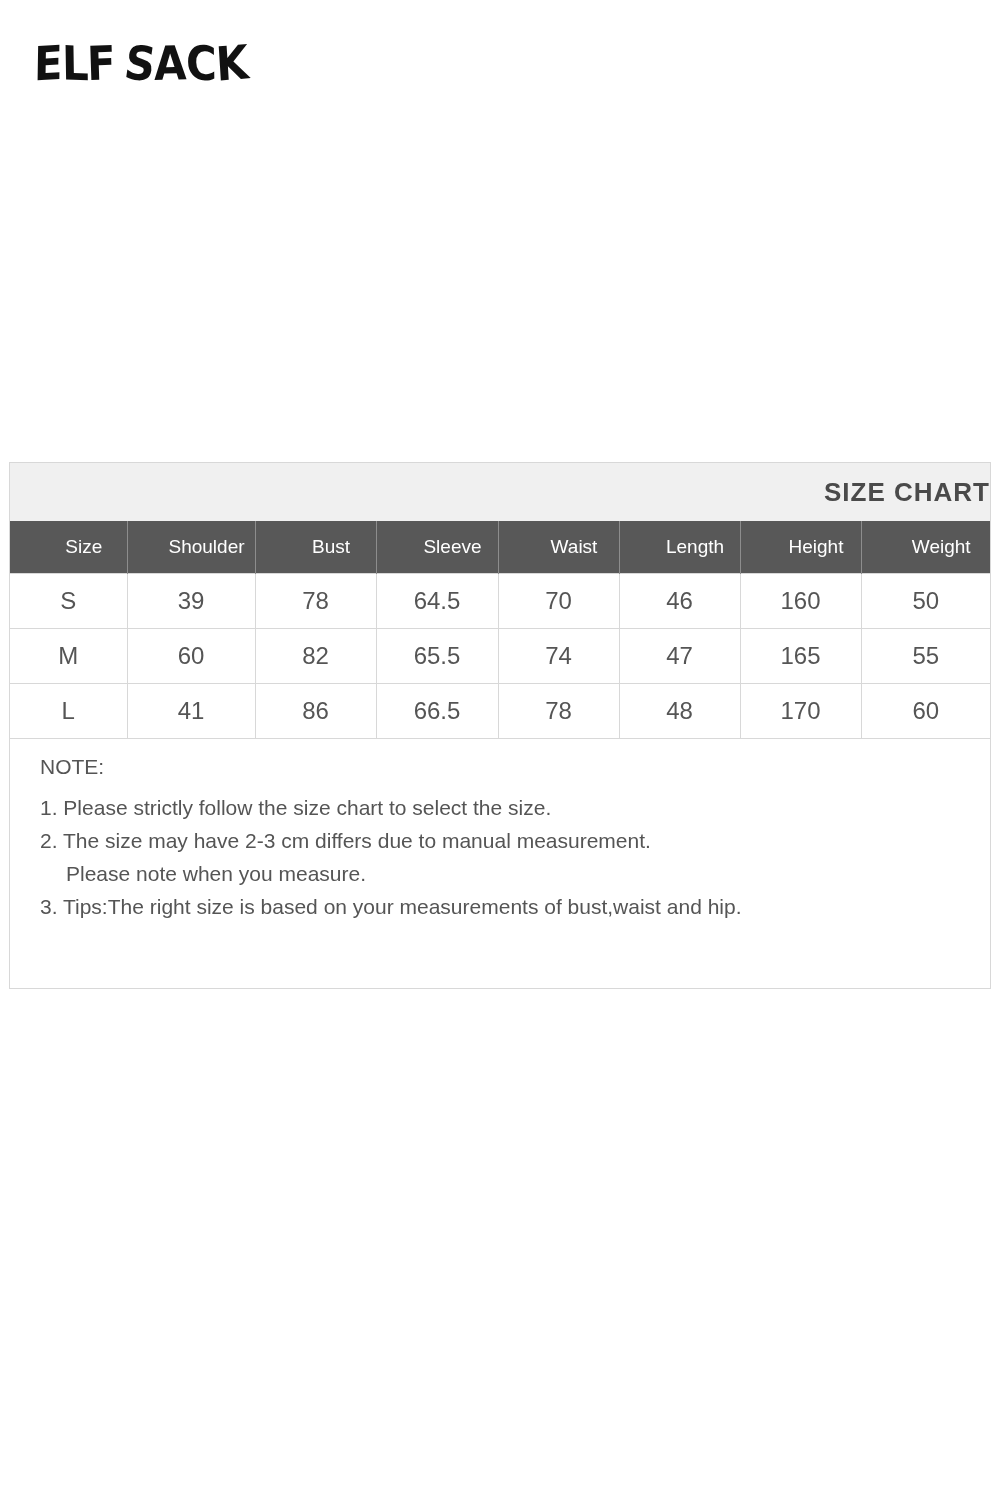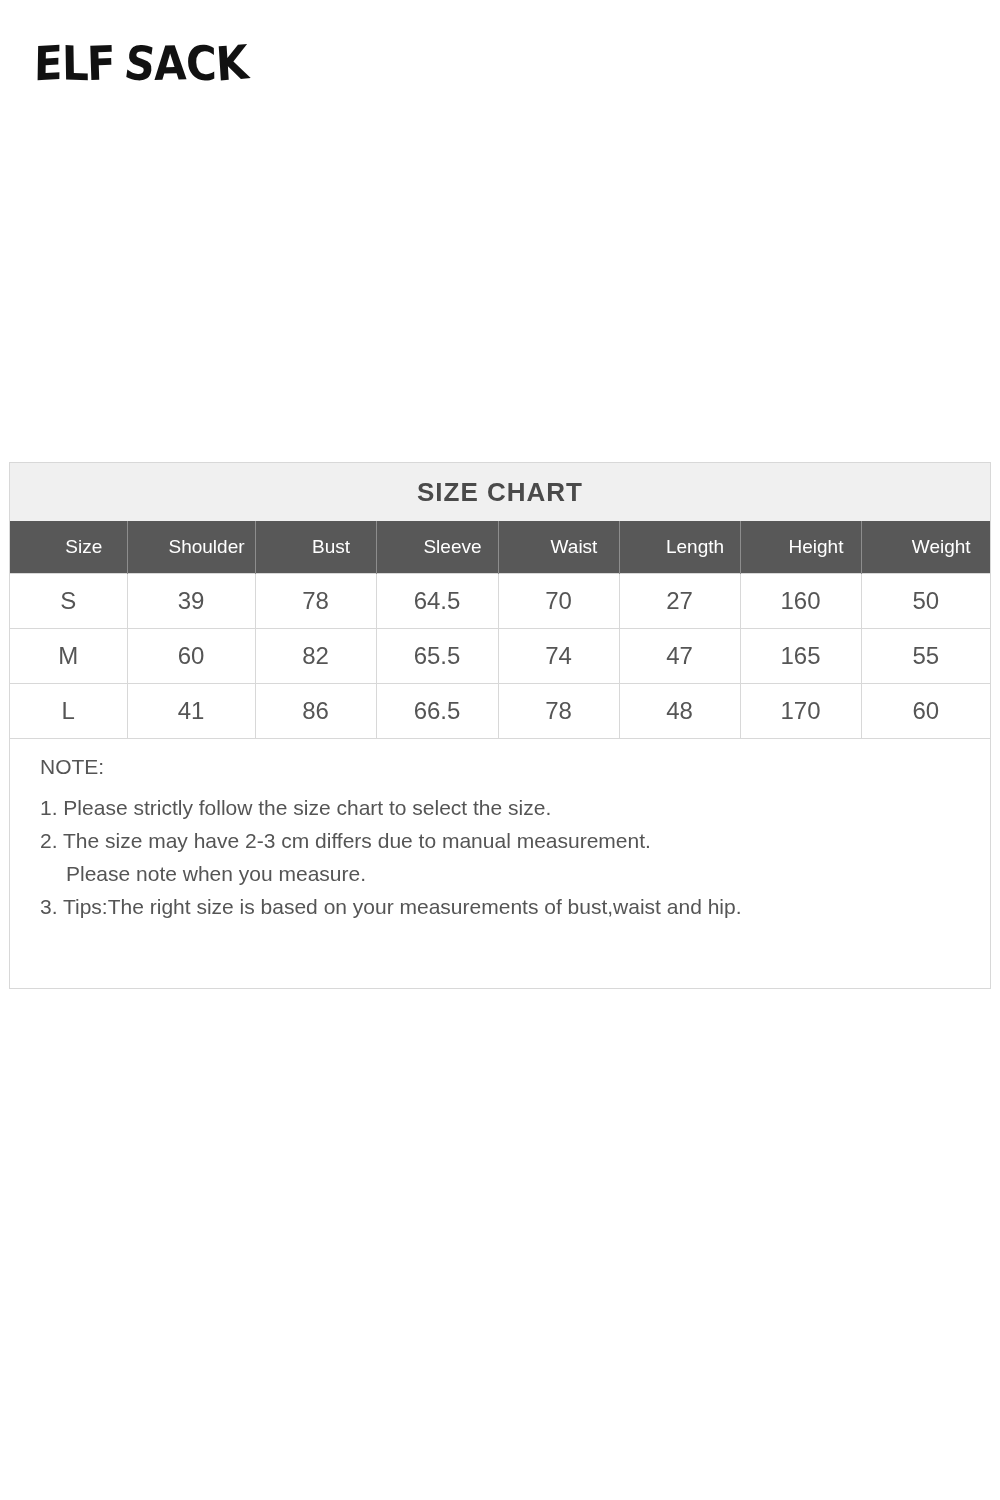--- a/index.html
+++ b/index.html
@@ -47,21 +47,21 @@
     width: 982px;
     border: 1px solid #d8d8d8;
     box-sizing: border-box;
     background: #ffffff;
   }
 
   .chart-title {
     background: #f0f0f0;
     height: 58px;
     line-height: 58px;
-    text-align: center;
+    text-align: right;
     font-size: 26px;
     font-weight: 700;
     letter-spacing: 1px;
     color: #4a4a4a;
   }
 
   table.size-table {
     width: 100%;
     border-collapse: collapse;
     table-layout: fixed;
@@ -158,21 +158,21 @@
         <th>Weight</th>
       </tr>
     </thead>
     <tbody>
       <tr>
         <td>S</td>
         <td>39</td>
         <td>78</td>
         <td>64.5</td>
         <td>70</td>
-        <td>27</td>
+        <td>46</td>
         <td>160</td>
         <td>50</td>
       </tr>
       <tr>
         <td>M</td>
         <td>60</td>
         <td>82</td>
         <td>65.5</td>
         <td>74</td>
         <td>47</td>

